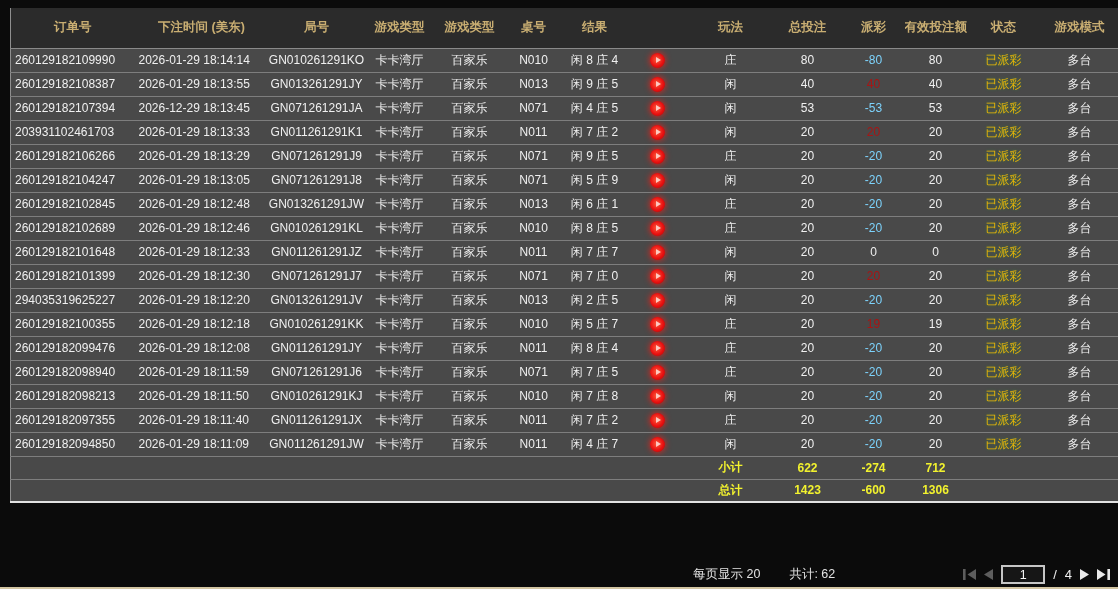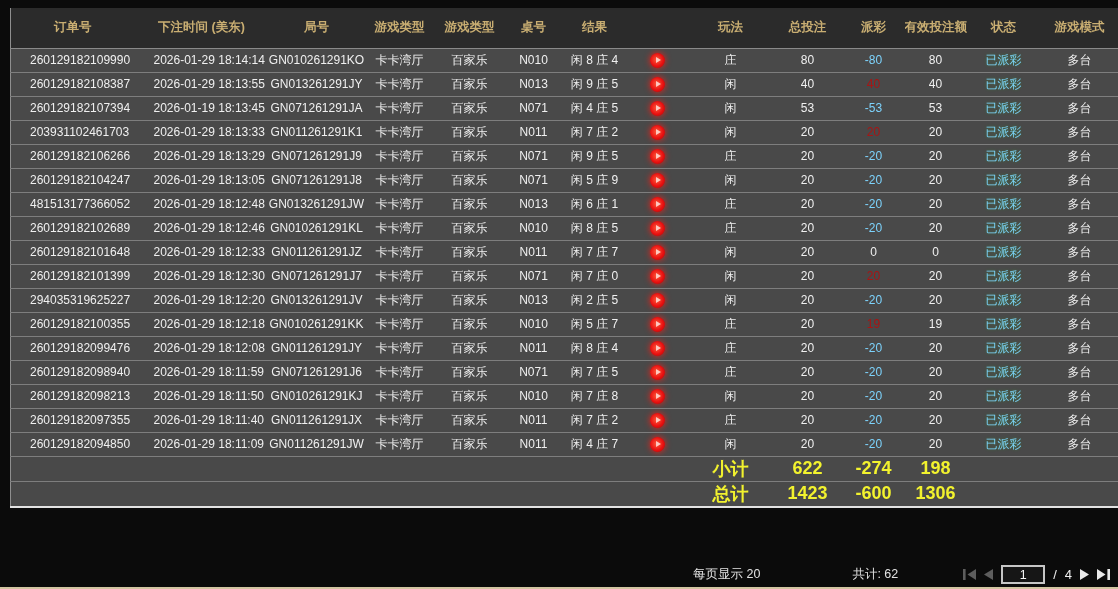--- a/index.html
+++ b/index.html
@@ -33,49 +33,49 @@
   tbody td {
     background: #494949;
     color: #f0f0f0;
     font-size: 12px;
     text-align: center;
     height: 24px;
     border-bottom: 1px solid #7e7e7e;
     padding: 0;
     white-space: nowrap; overflow: hidden;
   }
-  td.left { text-align: left; padding-left: 19px; }
+  td.left { text-align: left; padding-left: 4px; }
   td.pay-neg { color: #7dd3fc; }
   td.pay-pos { color: #a81414; }
   td.pay-zero { color: #f0f0f0; }
-  td.status { color: #7dd3fc; text-shadow: 0 0 3px rgba(47,190,47,.45); }
-  tr.summary-row td { color: #f2f22e; font-weight: bold; font-size: 18px; height: 23px; }
+  td.status { color: #eab308; text-shadow: 0 0 3px rgba(47,190,47,.45); }
+  tr.summary-row td { color: #f2f22e; font-weight: bold; font-size: 12px; height: 23px; }
   .play-btn {
     display: inline-flex; align-items: center; justify-content: center;
     width: 15px; height: 15px; border-radius: 50%;
     background: radial-gradient(circle at 45% 45%, #ff5a3c 0%, #e81010 55%, #a80505 100%);
     box-shadow: 0 0 6px rgba(255,30,20,.9);
     vertical-align: middle;
     cursor: pointer;
   }
   .play-btn::after {
     content: '';
     border-left: 5px solid #ffc9c0;
     border-top: 3.5px solid transparent;
     border-bottom: 3.5px solid transparent;
     margin-left: 1px;
   }
   .footer {
     position: absolute; left: 0; top: 562px; width: 1118px; height: 25px;
     background: #0b0b0b;
     display: flex; align-items: center;
-    color: #e2e2e2; font-size: 12.5px; gap: 32px;
+    color: #e2e2e2; font-size: 12.5px;
   }
   .per-page { margin-left: 693px; white-space: nowrap; }
-  .total-count { margin-left: 60px; white-space: nowrap; }
+  .total-count { margin-left: 29px; white-space: nowrap; }
   .pager { margin-left: auto; margin-right: 8px; display: flex; align-items: center; gap: 8px; }
   .pg-btn { display: inline-flex; align-items: center; cursor: pointer; background: none; border: none; padding: 0; }
   .page-input {
     width: 44px; height: 19px;
     background: #161616;
     border: 2px solid #c6c6c6;
     color: #f5f5f5;
     font-size: 12.5px;
     text-align: center;
     font-family: inherit;
@@ -150,21 +150,21 @@
           <td><span class="play-btn"></span></td>
           <td>闲</td>
           <td>40</td>
           <td class="pay-pos">40</td>
           <td>40</td>
           <td class="status">已派彩</td>
           <td>多台</td>
         </tr>
         <tr>
           <td class="left">260129182107394</td>
-          <td class="left">2026-01-19 18:13:45</td>
+          <td class="left">2026-12-29 18:13:45</td>
           <td>GN071261291JA</td>
           <td>卡卡湾厅</td>
           <td>百家乐</td>
           <td>N071</td>
           <td>闲 4 庄 5</td>
           <td><span class="play-btn"></span></td>
           <td>闲</td>
           <td>53</td>
           <td class="pay-neg">-53</td>
           <td>53</td>
@@ -213,21 +213,21 @@
           <td>闲 5 庄 9</td>
           <td><span class="play-btn"></span></td>
           <td>闲</td>
           <td>20</td>
           <td class="pay-neg">-20</td>
           <td>20</td>
           <td class="status">已派彩</td>
           <td>多台</td>
         </tr>
         <tr>
-          <td class="left">481513177366052</td>
+          <td class="left">260129182102845</td>
           <td class="left">2026-01-29 18:12:48</td>
           <td>GN013261291JW</td>
           <td>卡卡湾厅</td>
           <td>百家乐</td>
           <td>N013</td>
           <td>闲 6 庄 1</td>
           <td><span class="play-btn"></span></td>
           <td>庄</td>
           <td>20</td>
           <td class="pay-neg">-20</td>
@@ -393,21 +393,21 @@
           <td class="pay-neg">-20</td>
           <td>20</td>
           <td class="status">已派彩</td>
           <td>多台</td>
         </tr>
         <tr class="summary-row">
           <td colspan="8"></td>
           <td>小计</td>
           <td>622</td>
           <td>-274</td>
-          <td>198</td>
+          <td>712</td>
           <td colspan="2"></td>
         </tr>
         <tr class="summary-row">
           <td colspan="8"></td>
           <td>总计</td>
           <td>1423</td>
           <td>-600</td>
           <td>1306</td>
           <td colspan="2"></td>
         </tr>

